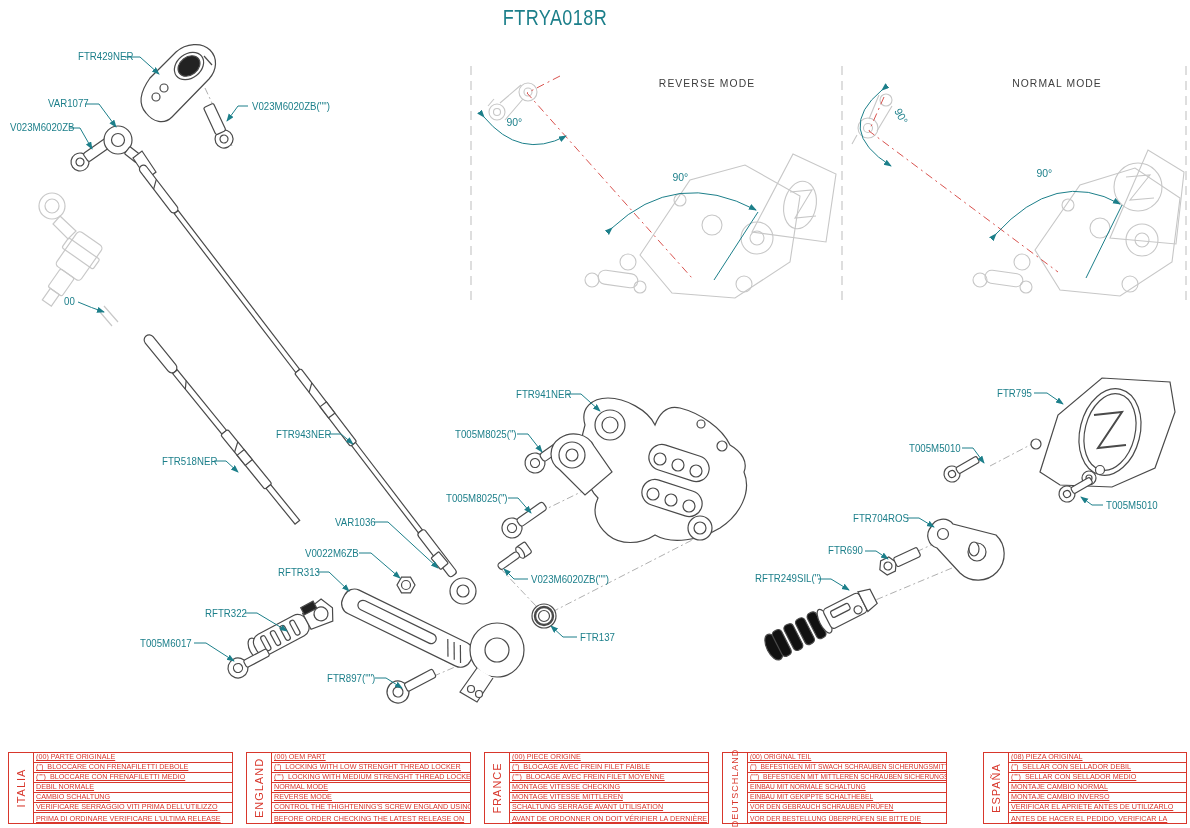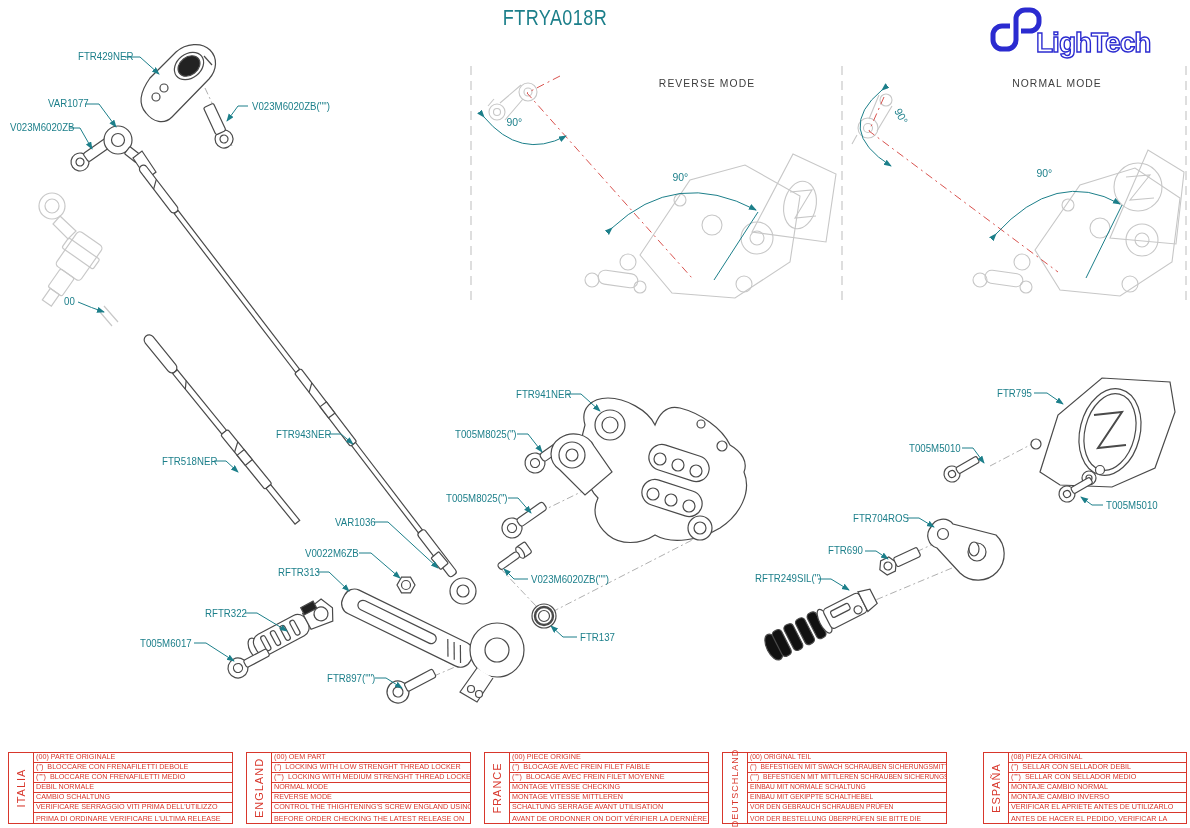--- a/index.html
+++ b/index.html
@@ -13,21 +13,21 @@
               transform:scaleX(.9);transform-origin:center;white-space:nowrap;}
   .angle{position:absolute;font-size:11px;color:#1c7f8a;white-space:nowrap;transform:scaleX(.95);}
   .plabel{position:absolute;font-size:11px;color:#1c7f8a;white-space:nowrap;
           transform:scaleX(.88);transform-origin:left center;}
   
   .lbox{position:absolute;top:752px;height:70px;border:1px solid #d8372c;display:flex;
         color:#d8372c;background:#fff;}
   .lcountry{width:24px;border-right:1px solid #d8372c;display:flex;align-items:center;
             justify-content:center;flex:none;}
   .lcountry span{transform:rotate(-90deg);font-size:11px;letter-spacing:1px;white-space:nowrap;}
-  .lrows{flex:1;display:flex;flex-direction:column;min-width:0;}
+  .lrows{flex:1;display:flex;flex-direction:column;min-width:0;text-decoration:underline;}
   .lrow{font-size:7.2px;line-height:8.8px;height:9px;border-bottom:1px solid #d8372c;
         padding-left:2px;white-space:nowrap;overflow:hidden;flex:none;}
   .lrow.r7{border-bottom:none;white-space:normal;line-height:7.3px;height:auto;flex:1;
            padding-top:1.5px;}
   .tight .lrow{font-size:6.7px;}
   .de-c span{font-size:9px!important;}
 </style>
 </head>
 <body>
 
@@ -348,26 +348,20 @@
       <path d="M962,448 L973,448 L984,463" marker-end="url(#arrt)"></path>
       <path d="M1103,505 L1092,505 L1081,497" marker-end="url(#arrt)"></path>
       <path d="M907,518 L919,518 L934,527" marker-end="url(#arrt)"></path>
       <path d="M865,551 L876,551 L888,559" marker-end="url(#arrt)"></path>
       <path d="M818,579 L831,579 L849,590" marker-end="url(#arrt)"></path>
     </g>
   </svg>
 
   <div class="title">FTRYA018R</div>
 
-  <div class="logo">
-    <svg width="200" height="62" viewBox="0 0 200 62">
-      <path d="M30,24 h-8 a9,9 0 0 0 -9,9 v5 a9,9 0 0 0 9,9 h5 a9,9 0 0 0 9,-9 v-21 a9,9 0 0 1 9,-9 h5 a9,9 0 0 1 9,9 v3 a9,9 0 0 1 -9,9 h-9" fill="none" stroke="#2b2bd0" stroke-width="5"></path>
-      <text x="56" y="50" font-size="28" font-weight="bold" letter-spacing="-1" font-family="Liberation Sans, sans-serif" fill="#ffffff" stroke="#2b2bd0" stroke-width="1.4">LighTech</text>
-    </svg>
-  </div>
 
   <div class="mode-label" style="left:642px;top:77px;width:130px;text-align:center;">REVERSE MODE</div>
   <div class="mode-label" style="left:1002px;top:77px;width:110px;text-align:center;">NORMAL MODE</div>
 
   <div class="angle" style="left:506px;top:116px;">90°</div>
   <div class="angle" style="left:672px;top:171px;">90°</div>
   <div class="angle" style="left:893px;top:110px;transform:rotate(62deg) scaleX(.95);">90°</div>
   <div class="angle" style="left:1036px;top:167px;">90°</div>
 
   <div class="plabel" style="left:78px;top:50px;">FTR429NER</div>

